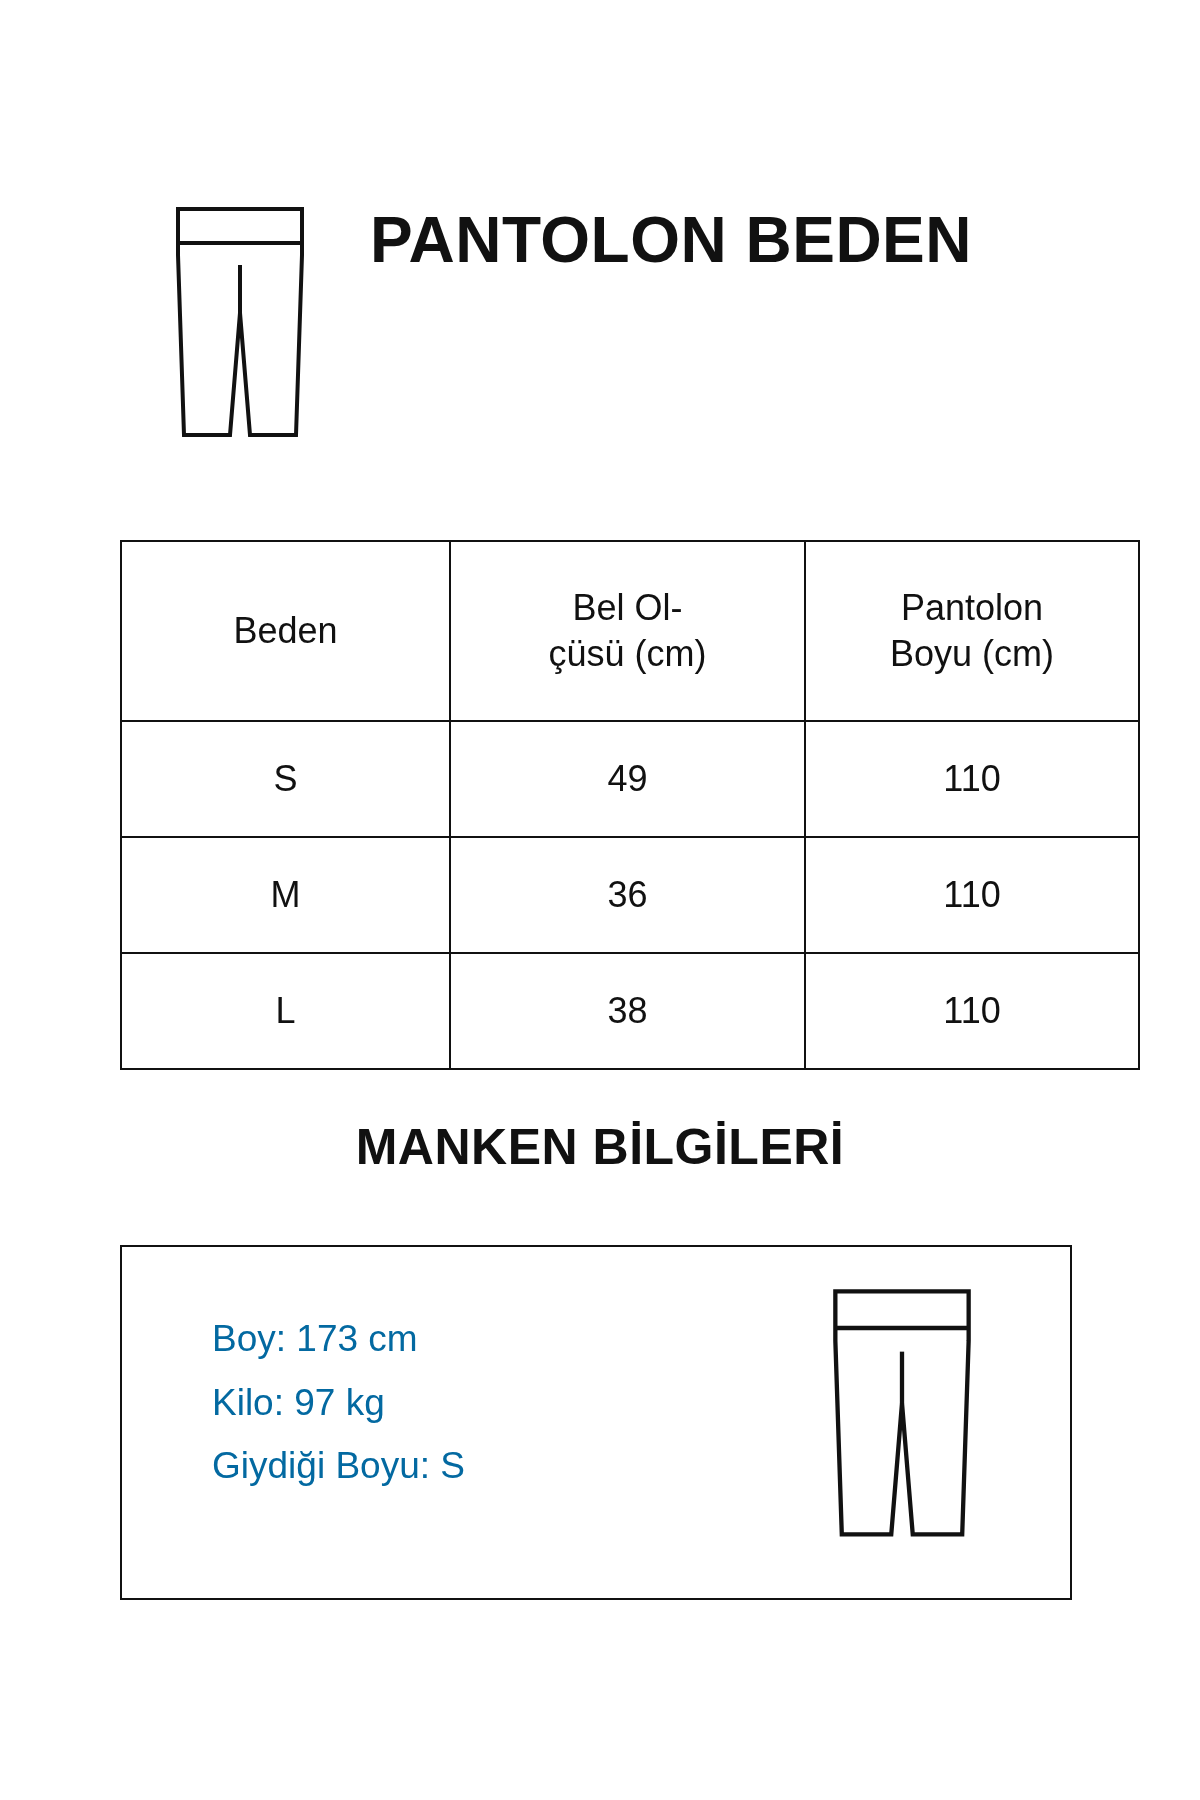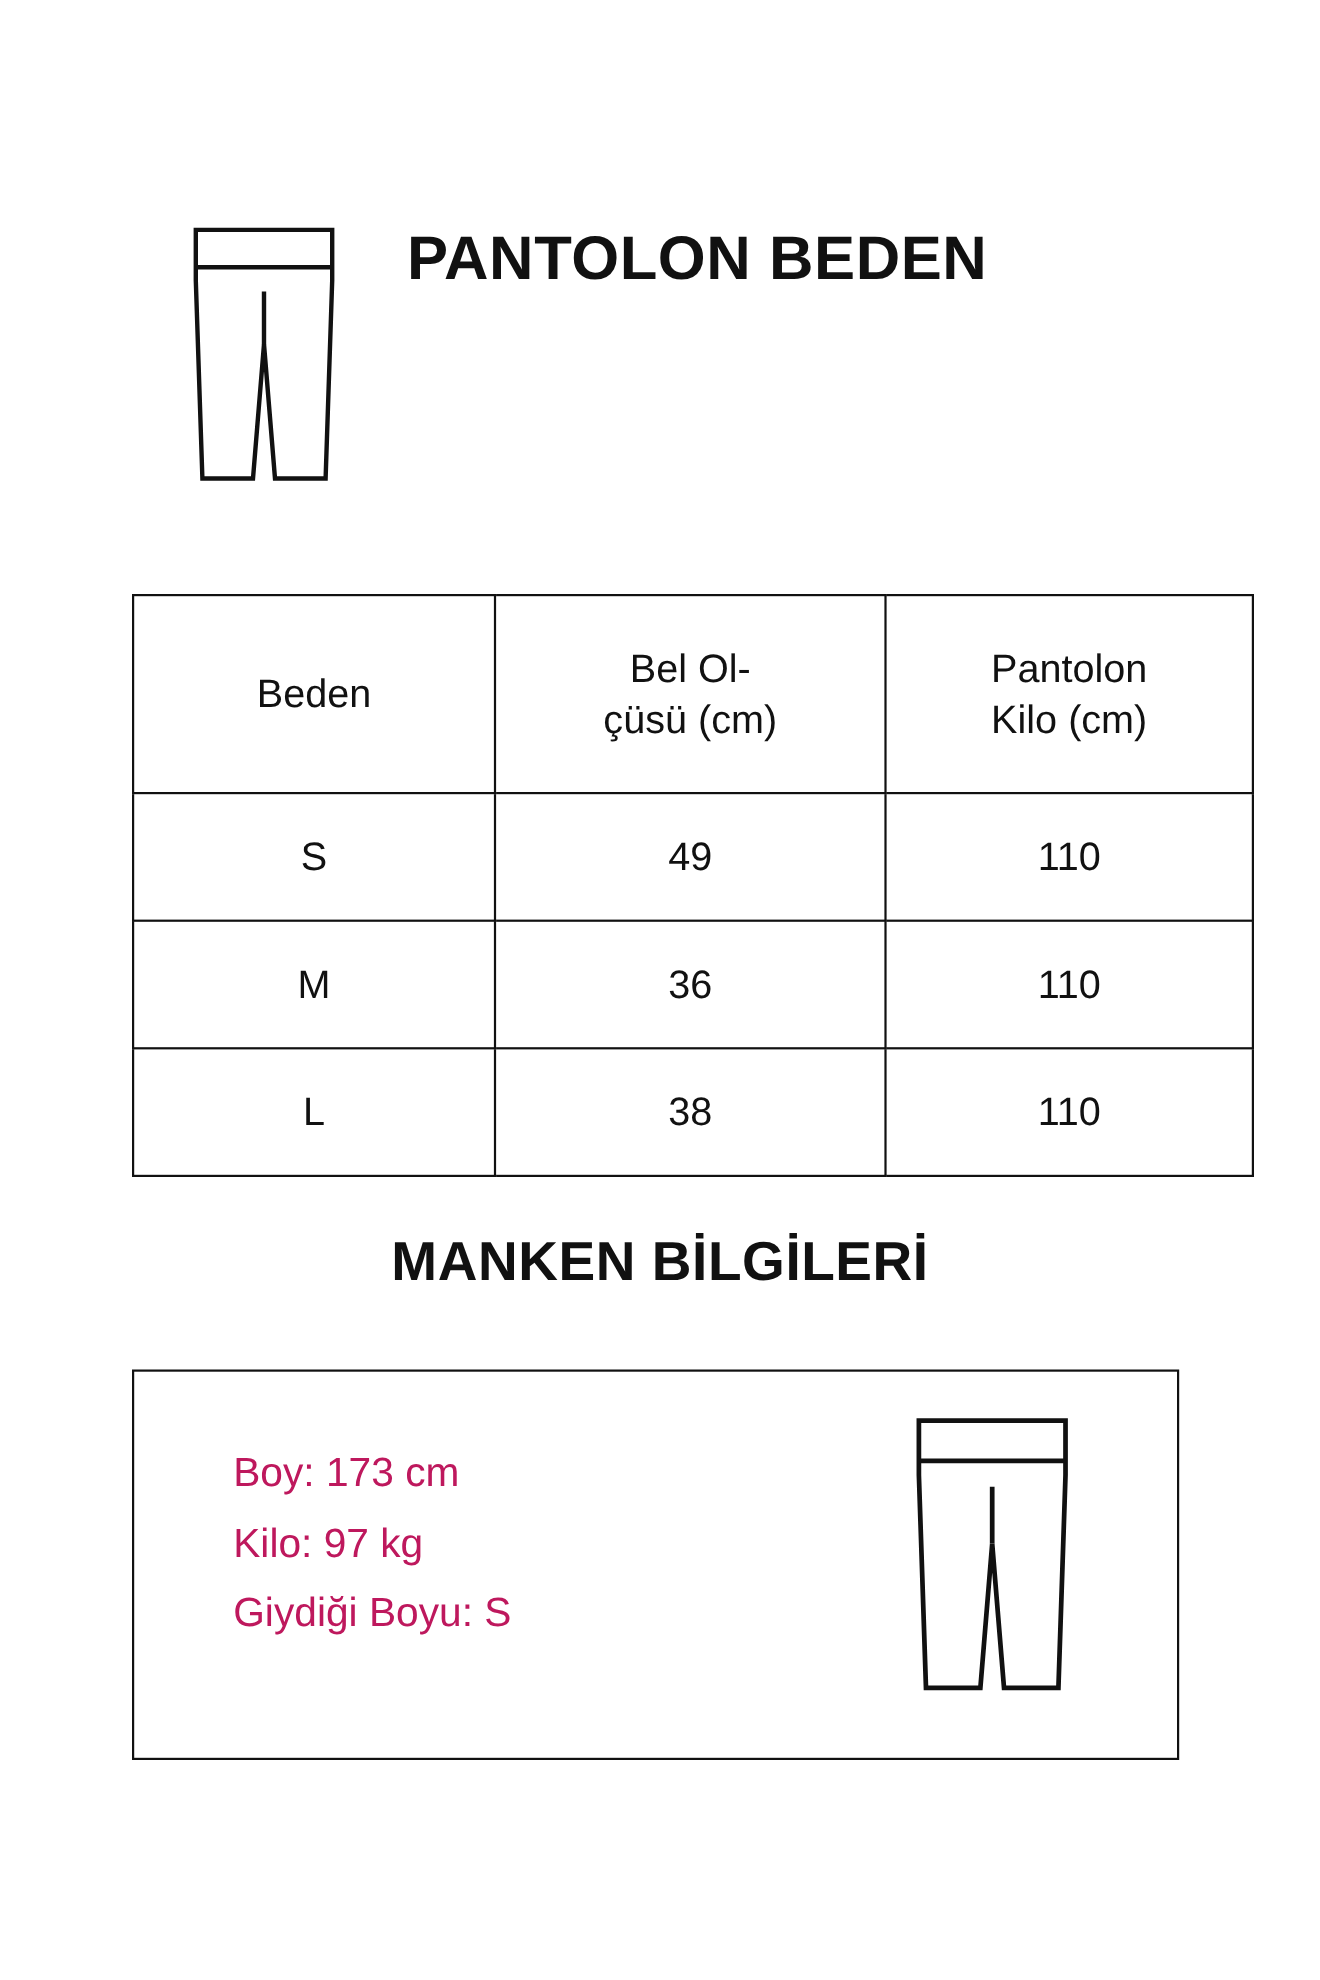--- a/index.html
+++ b/index.html
@@ -38,21 +38,21 @@
     flex: 0 0 140px;
     padding-top: 8px;
   }
 
   .title-block {
     flex: 1 1 auto;
     padding-top: 6px;
   }
 
   .title-line {
-    font-size: 56px;
+    font-size: 64px;
     font-weight: bold;
     letter-spacing: 0.5px;
     line-height: 1.22;
     color: #111111;
     white-space: nowrap;
   }
 
   
   .size-table {
     position: absolute;
@@ -105,21 +105,21 @@
     border: 2.5px solid #111111;
     box-sizing: border-box;
   }
 
   .model-lines {
     position: absolute;
     left: 90px;
     top: 60px;
     font-size: 37px;
     line-height: 1.72;
-    color: #be185d;
+    color: #0369a1;
   }
 
   .model-pants {
     position: absolute;
     right: 92px;
     top: 38px;
     width: 152px;
   }
 
   svg { display: block; }
@@ -147,21 +147,21 @@
       <tr>
         <th class="col-a">
           <span>Beden</span>
         </th>
         <th class="col-b">
           <span>Bel Ol-</span><br>
           <span>çüsü (cm)</span>
         </th>
         <th class="col-c">
           <span>Pantolon</span><br>
-          <span>Kilo (cm)</span>
+          <span>Boyu (cm)</span>
         </th>
       </tr>
     </thead>
     <tbody>
       <tr>
         <td>S</td>
         <td>49</td>
         <td>110</td>
       </tr>
       <tr>

